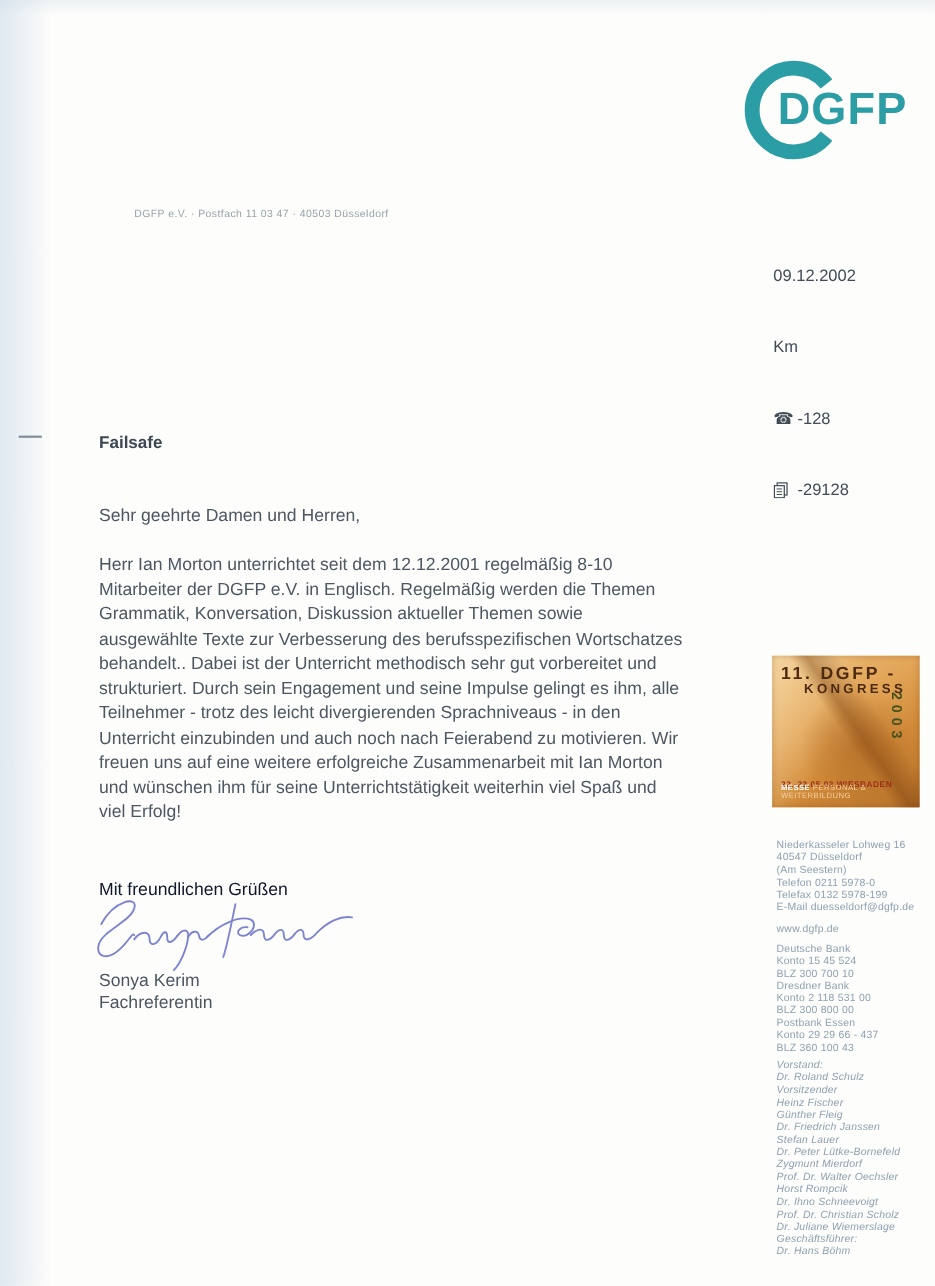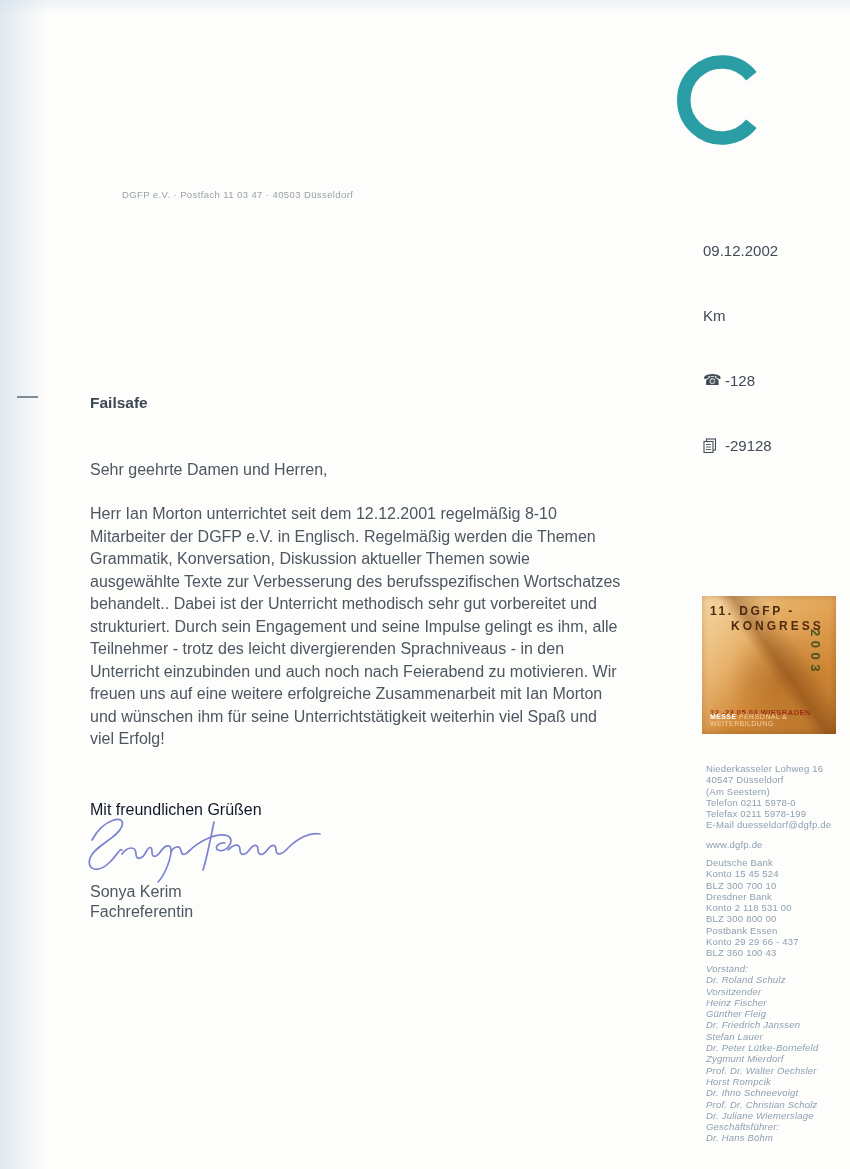--- a/index.html
+++ b/index.html
@@ -39,21 +39,21 @@
   .signer-title { position:absolute; left:90px; top:903px; font-size:16px; color:#4d5761; }
 
   
   .badge { position:absolute; left:702px; top:596px; width:134px; height:138px; overflow:hidden;
     background:
       radial-gradient(circle at 58% 60%, rgba(140,72,16,0.38), rgba(140,72,16,0) 46%),
       linear-gradient(55deg, rgba(90,40,5,0) 48%, rgba(110,52,8,0.38) 55%, rgba(90,40,5,0) 68%),
       linear-gradient(115deg, rgba(255,236,200,0.5), rgba(255,236,200,0) 45%),
       linear-gradient(150deg, #ecc07c 0%, #e2a558 38%, #d18a38 65%, #b5702a 100%);
     box-shadow: inset 0 0 6px rgba(120,60,10,0.35); }
-  .badge-line1 { position:absolute; left:8px; top:8px; font-size:12px; font-weight:bold;
+  .badge-line1 { position:absolute; left:8px; top:8px; font-size:16px; font-weight:bold;
     color:#4d2a10; letter-spacing:2.5px; }
   .badge-line2 { position:absolute; left:29px; top:23px; font-size:12px; font-weight:bold;
     color:#4d2a10; letter-spacing:3px; }
   .badge-year { position:absolute; left:121px; top:33px; font-size:13px; font-weight:bold;
     color:#47531f; letter-spacing:4.5px; transform:rotate(90deg); transform-origin:top left; }
   .badge-date { position:absolute; left:8px; bottom:17px; font-size:7.5px; font-weight:bold;
     color:#9c2f16; letter-spacing:0.5px; }
   .badge-messe { position:absolute; left:8px; bottom:7px; font-size:7px; letter-spacing:0.4px; }
   .badge-messe b { color:#ffffff; font-weight:bold; }
   .badge-messe span { color:#f3d2a2; }
@@ -70,20 +70,21 @@
 <body>
 
 <div class="page">
   <div class="scan-edge-left"></div>
   <div class="scan-edge-top"></div>
 
   <div class="logo-wrap">
     <svg class="logo-c" width="100" height="100" viewBox="0 0 100 100">
       <path d="M 75.4 24.2 A 38 38 0 1 0 75.4 71.8" fill="none" stroke="#2b9da4" stroke-width="13.5"></path>
     </svg>
+    <div class="logo-text">DGFP</div>
   </div>
   <div class="sender-line">DGFP e.V. · Postfach 11 03 47 · 40503 Düsseldorf</div>
 
   <div class="ref-block">
     <div class="ref-row">
       <span>09.12.2002</span>
     </div>
     <div class="ref-row">
       <span>Km</span>
     </div>
@@ -136,21 +137,21 @@
       <b>MESSE</b>
       <span>PERSONAL &amp; WEITERBILDUNG</span>
     </div>
   </div>
 
   <div class="side side-address">
       <div>Niederkasseler Lohweg 16</div>
       <div>40547 Düsseldorf</div>
       <div>(Am Seestern)</div>
       <div>Telefon 0211 5978-0</div>
-      <div>Telefax 0211 5978-199</div>
+      <div>Telefax 0132 5978-199</div>
       <div>E-Mail duesseldorf@dgfp.de</div>
     </div>
   <div class="side side-website">www.dgfp.de</div>
   <div class="side side-banks">
       <div>Deutsche Bank</div>
       <div>Konto 15 45 524</div>
       <div>BLZ 300 700 10</div>
       <div>Dresdner Bank</div>
       <div>Konto 2 118 531 00</div>
       <div>BLZ 300 800 00</div>

